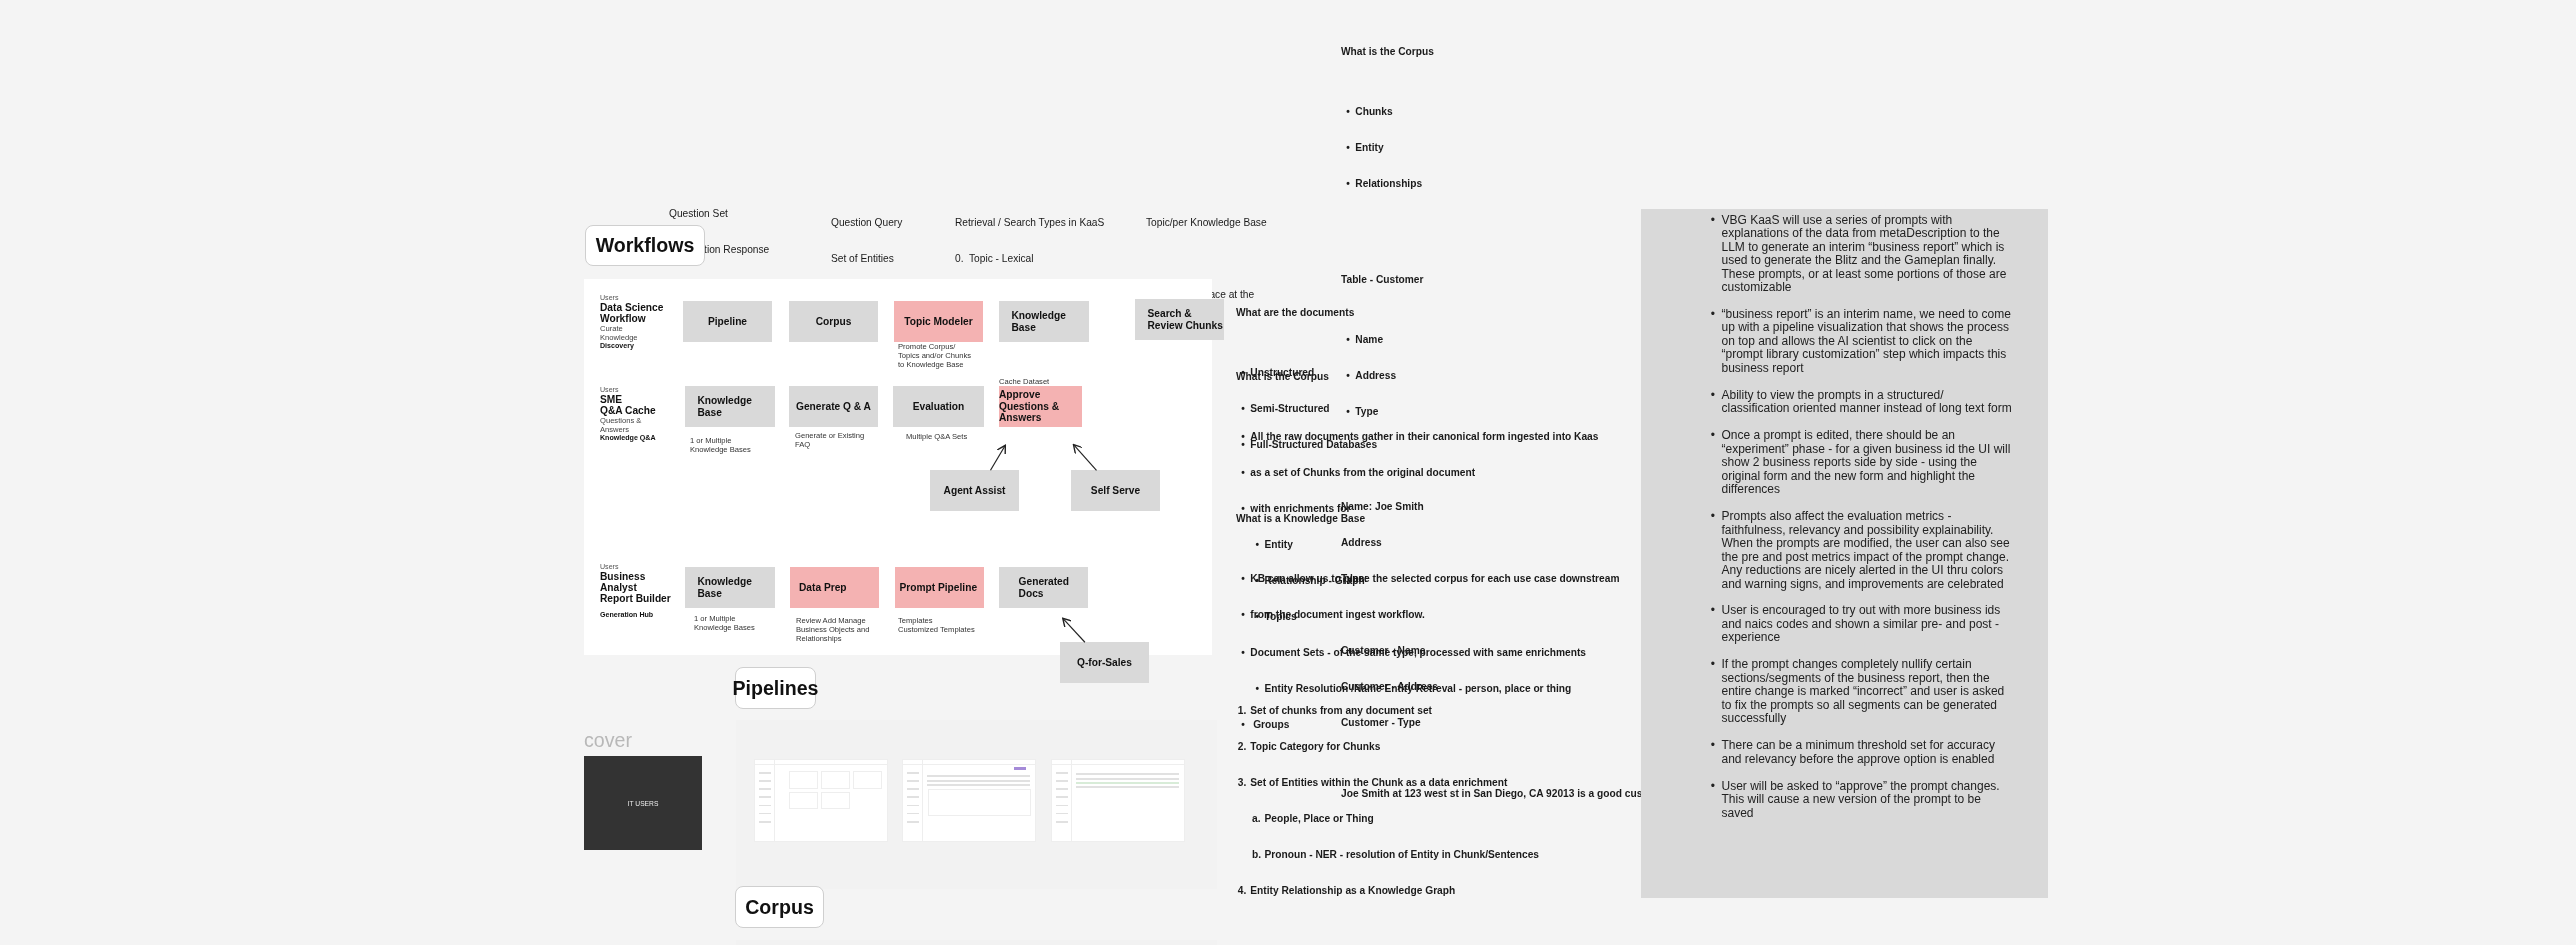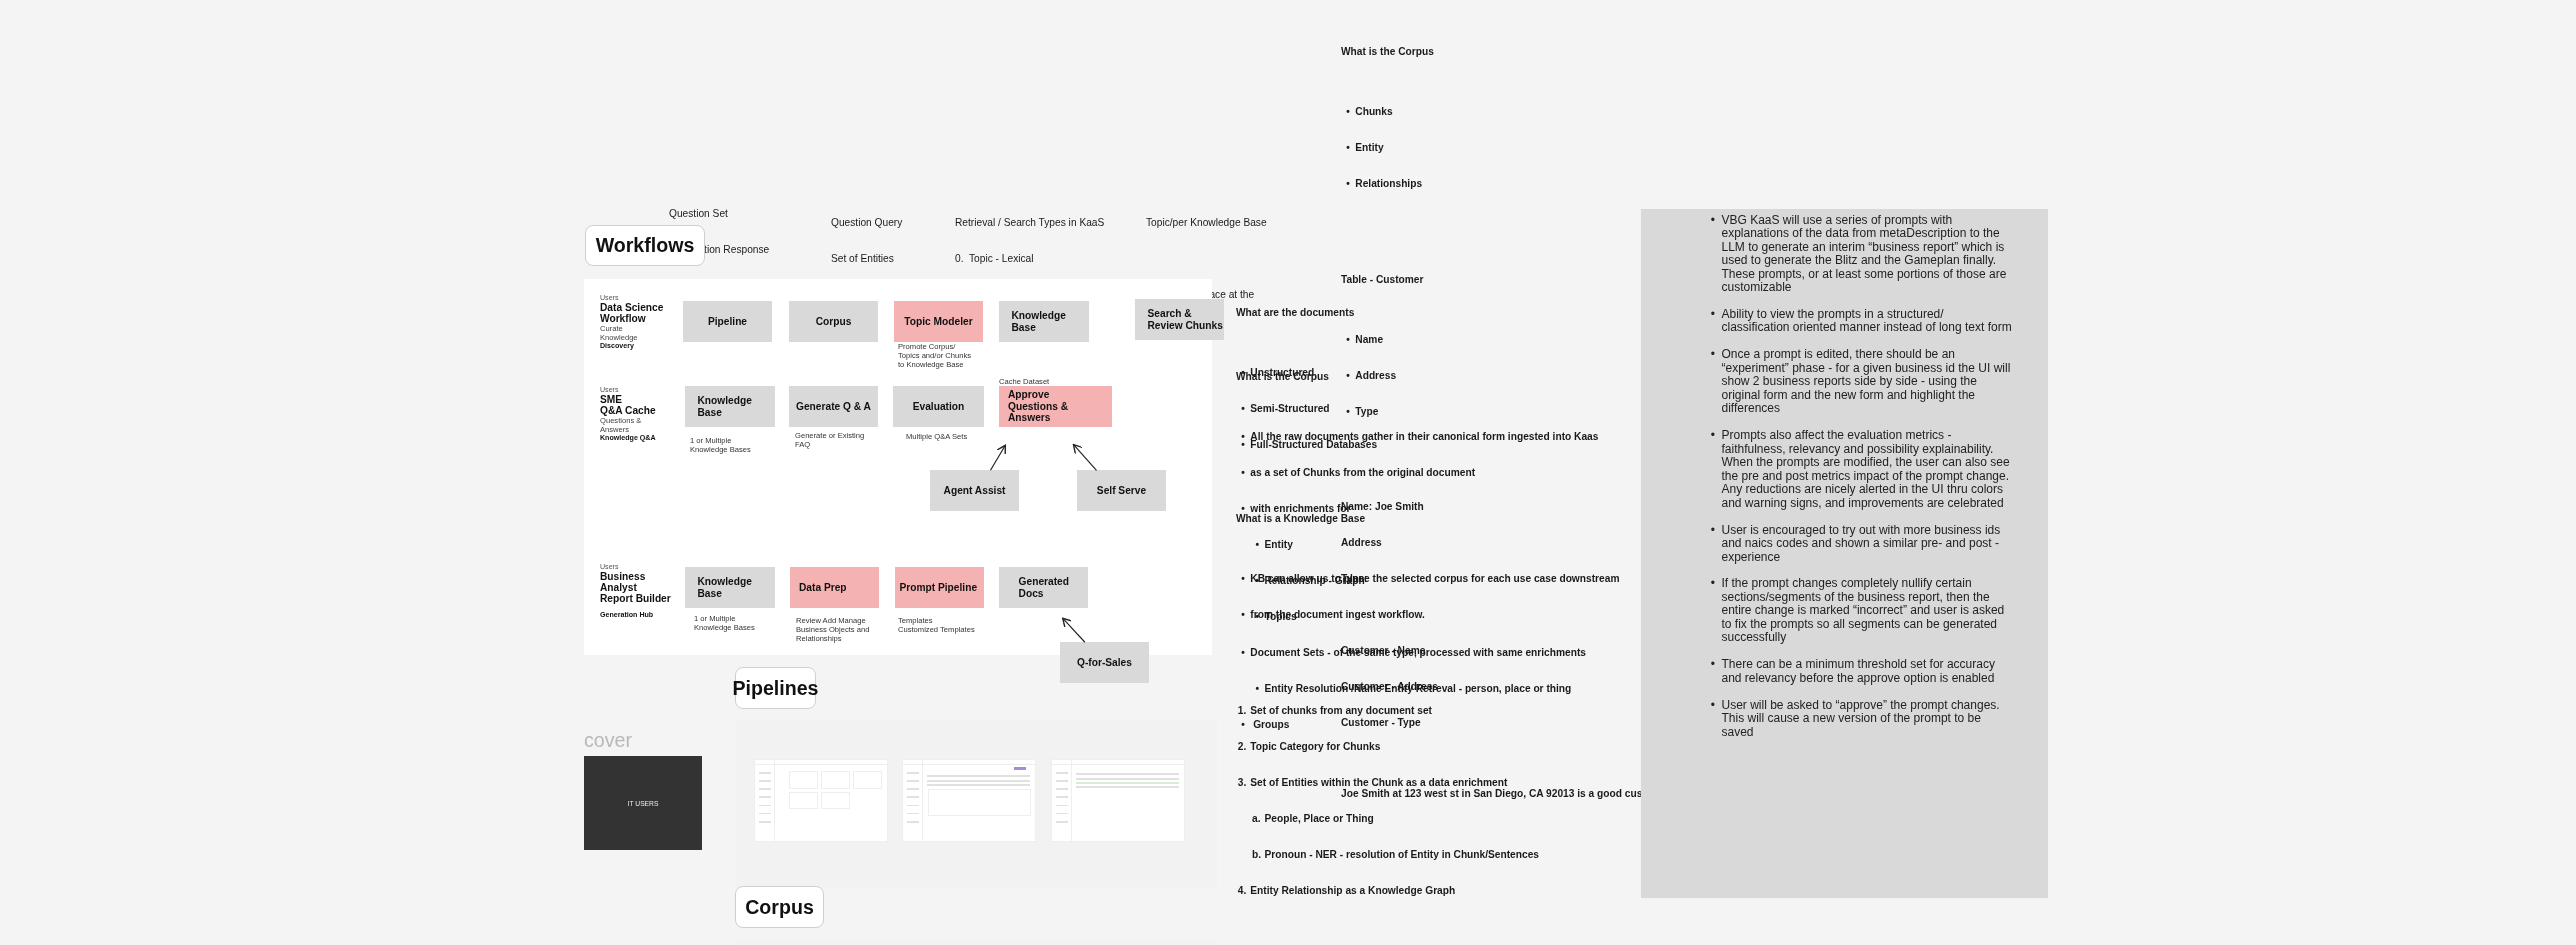--- a/index.html
+++ b/index.html
@@ -139,34 +139,34 @@
 </div>
 <div class="box left" style="left:685px; top:386px; width:90px;">
     <span style="width:62px">Knowledge Base</span>
   </div>
 <div class="box center" style="left:789px; top:386px;">
     <span>Generate Q &amp; A</span>
   </div>
 <div class="box center" style="left:893px; top:386px; width:91px;">
     <span>Evaluation</span>
   </div>
-<div class="box left pink" style="left:999px; top:386px; width:113px; padding-left:9px;">
+<div class="box left pink" style="left:999px; top:386px; width:83px; padding-left:0;">
     <span style="width:62px">Approve Questions &amp; Answers</span>
   </div>
 <div class="caption" style="left:999px; top:377px;">Cache Dataset</div>
 <div class="caption" style="left:690px; top:436px;">1 or Multiple
 Knowledge Bases</div>
 <div class="caption" style="left:795px; top:431px;">Generate or Existing
 FAQ</div>
 <div class="caption" style="left:906px; top:432px;">Multiple Q&amp;A Sets</div>
 
 <div class="box center" style="left:930px; top:470px;">
     <span>Agent Assist</span>
   </div>
-<div class="box center" style="left:1071px; top:470px;margin-left:6px;">
+<div class="box center" style="left:1071px; top:470px;">
     <span>Self Serve</span>
   </div>
 
 <div class="abs" style="left:600px; top:563px;">
   <div class="users">Users</div>
   <div class="role">Business</div>
   <div class="role">Analyst</div>
   <div class="role">Report Builder</div>
   <div class="hub" style="margin-top:7.1px;">Generation Hub</div>
 </div>
@@ -300,20 +300,21 @@
   <div style="position:relative; padding-left:14.3px;"><span class="num">2.</span><span>Topic Category for Chunks</span></div>
   <div style="position:relative; padding-left:14.3px;"><span class="num">3.</span><span>Set of Entities within the Chunk as a data enrichment</span></div>
   <div style="position:relative; padding-left:28.5px;"><span class="num2">a.</span><span>People, Place or Thing</span></div>
   <div style="position:relative; padding-left:28.5px;"><span class="num2">b.</span><span>Pronoun - NER - resolution of Entity in Chunk/Sentences</span></div>
   <div style="position:relative; padding-left:14.3px;"><span class="num">4.</span><span>Entity Relationship as a Knowledge Graph</span></div>
 </div>
 
 <div class="abs notes-panel" style="left:1641px; top:209px; width:407px; height:689px; padding:4.5px 36px 0 68px; overflow:hidden;">
   <ul>
     <li>VBG KaaS will use a series of prompts with explanations of the data from metaDescription to the LLM to generate an interim “business report” which is used to generate the Blitz and the Gameplan finally. These prompts, or at least some portions of those are customizable</li>
+    <li>“business report” is an interim name, we need to come up with a pipeline visualization that shows the process on top and allows the AI scientist to click on the “prompt library customization” step which impacts this business report</li>
     <li>Ability to view the prompts in a structured/ classification oriented manner instead of long text form</li>
     <li>Once a prompt is edited, there should be an “experiment” phase - for a given business id the UI will show 2 business reports side by side - using the original form and the new form and highlight the differences</li>
     <li>Prompts also affect the evaluation metrics - faithfulness, relevancy and possibility explainability. When the prompts are modified, the user can also see the pre and post metrics impact of the prompt change. Any reductions are nicely alerted in the UI thru colors and warning signs, and improvements are celebrated</li>
     <li>User is encouraged to try out with more business ids and naics codes and shown a similar pre- and post - experience</li>
     <li>If the prompt changes completely nullify certain sections/segments of the business report, then the entire change is marked “incorrect” and user is asked to fix the prompts so all segments can be generated successfully</li>
     <li>There can be a minimum threshold set for accuracy and relevancy before the approve option is enabled</li>
     <li>User will be asked to “approve” the prompt changes. This will cause a new version of the prompt to be saved</li>
   </ul>
 </div>
 

